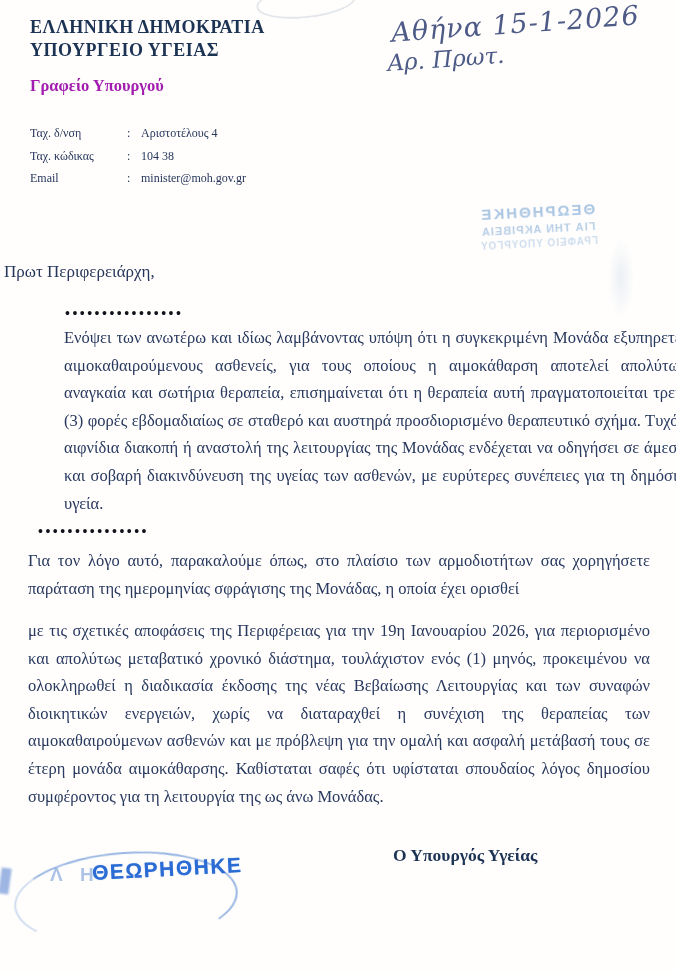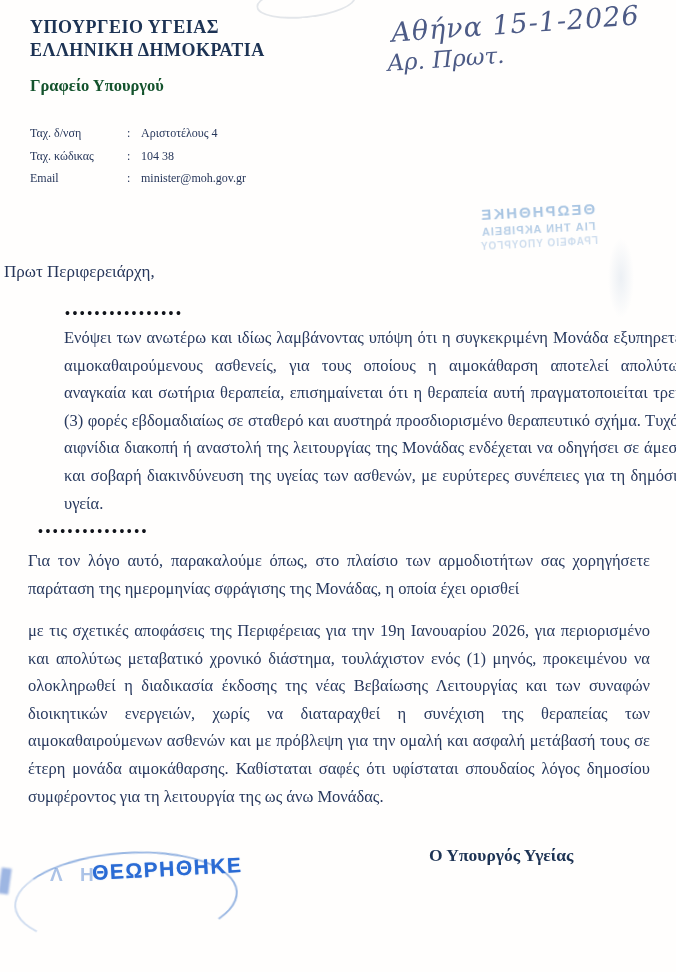--- a/index.html
+++ b/index.html
@@ -8,21 +8,21 @@
     width:676px;height:972px;
     margin:0 auto;
     background:#fffefd;
     overflow:hidden;
     font-family:"Liberation Serif", serif;
     color:#26365a;
   }
   
   .letterhead{position:absolute;left:30px;top:16px;line-height:23px;}
   .letterhead .gov{font-weight:bold;font-size:18px;color:#1d3354;letter-spacing:.5px;}
-  .office{position:absolute;left:30px;top:76px;font-weight:bold;font-size:16.5px;color:#14532d;}
+  .office{position:absolute;left:30px;top:76px;font-weight:bold;font-size:16.5px;color:#a21caf;}
   
   .handwriting{
     position:absolute;left:392px;top:8px;
     font-family:"DejaVu Serif", serif;
     font-style:italic;color:#4d5b86;
     transform:rotate(-4deg);
   }
   .handwriting .hand-date{font-size:27px;letter-spacing:1px;}
   .handwriting .hand-proto{font-size:23px;margin-top:2px;margin-left:-6px;}
   
@@ -47,21 +47,21 @@
   .dots2{position:absolute;left:38px;top:524px;font-size:14px;font-weight:bold;color:#10131a;letter-spacing:2.5px;}
   .para{
     position:absolute;left:28px;width:622px;
     font-size:16.5px;line-height:27.6px;
     text-align:justify;color:#28395e;
   }
   .p1{top:324px;margin-left:36px;}
   .p2{top:547px;}
   .p3{top:617px;}
   
-  .signature{position:absolute;left:393px;top:845px;font-weight:bold;font-size:17.5px;color:#1d3354;margin-left:36px;}
+  .signature{position:absolute;left:393px;top:845px;font-weight:bold;font-size:17.5px;color:#1d3354;}
   
   .stamp-bottom{position:absolute;left:8px;top:840px;width:260px;height:132px;}
   .stamp-arc{
     position:absolute;left:6px;top:12px;width:220px;height:90px;
     border:2.5px solid rgba(70,125,205,.55);
     border-radius:50%;
     border-bottom-color:transparent;border-left-color:rgba(70,125,205,.25);
     transform:rotate(-4deg);
     filter:blur(.4px);
   }
@@ -95,22 +95,22 @@
   }
 </style>
 </head>
 <body>
 
 <div class="page">
 
   <div class="top-emblem"></div>
 
   <div class="letterhead">
+    <div class="gov">ΕΛΛΗΝΙΚΗ ΔΗΜΟΚΡΑΤΙΑ</div>
     <div class="gov">ΥΠΟΥΡΓΕΙΟ ΥΓΕΙΑΣ</div>
-    <div class="gov">ΕΛΛΗΝΙΚΗ ΔΗΜΟΚΡΑΤΙΑ</div>
   </div>
   <div class="office">Γραφείο Υπουργού</div>
 
   <div class="handwriting">
     <div class="hand-date">Αθήνα 15-1-2026</div>
     <div class="hand-proto">Αρ. Πρωτ.</div>
   </div>
 
   <div class="contact">
     <div class="row">

